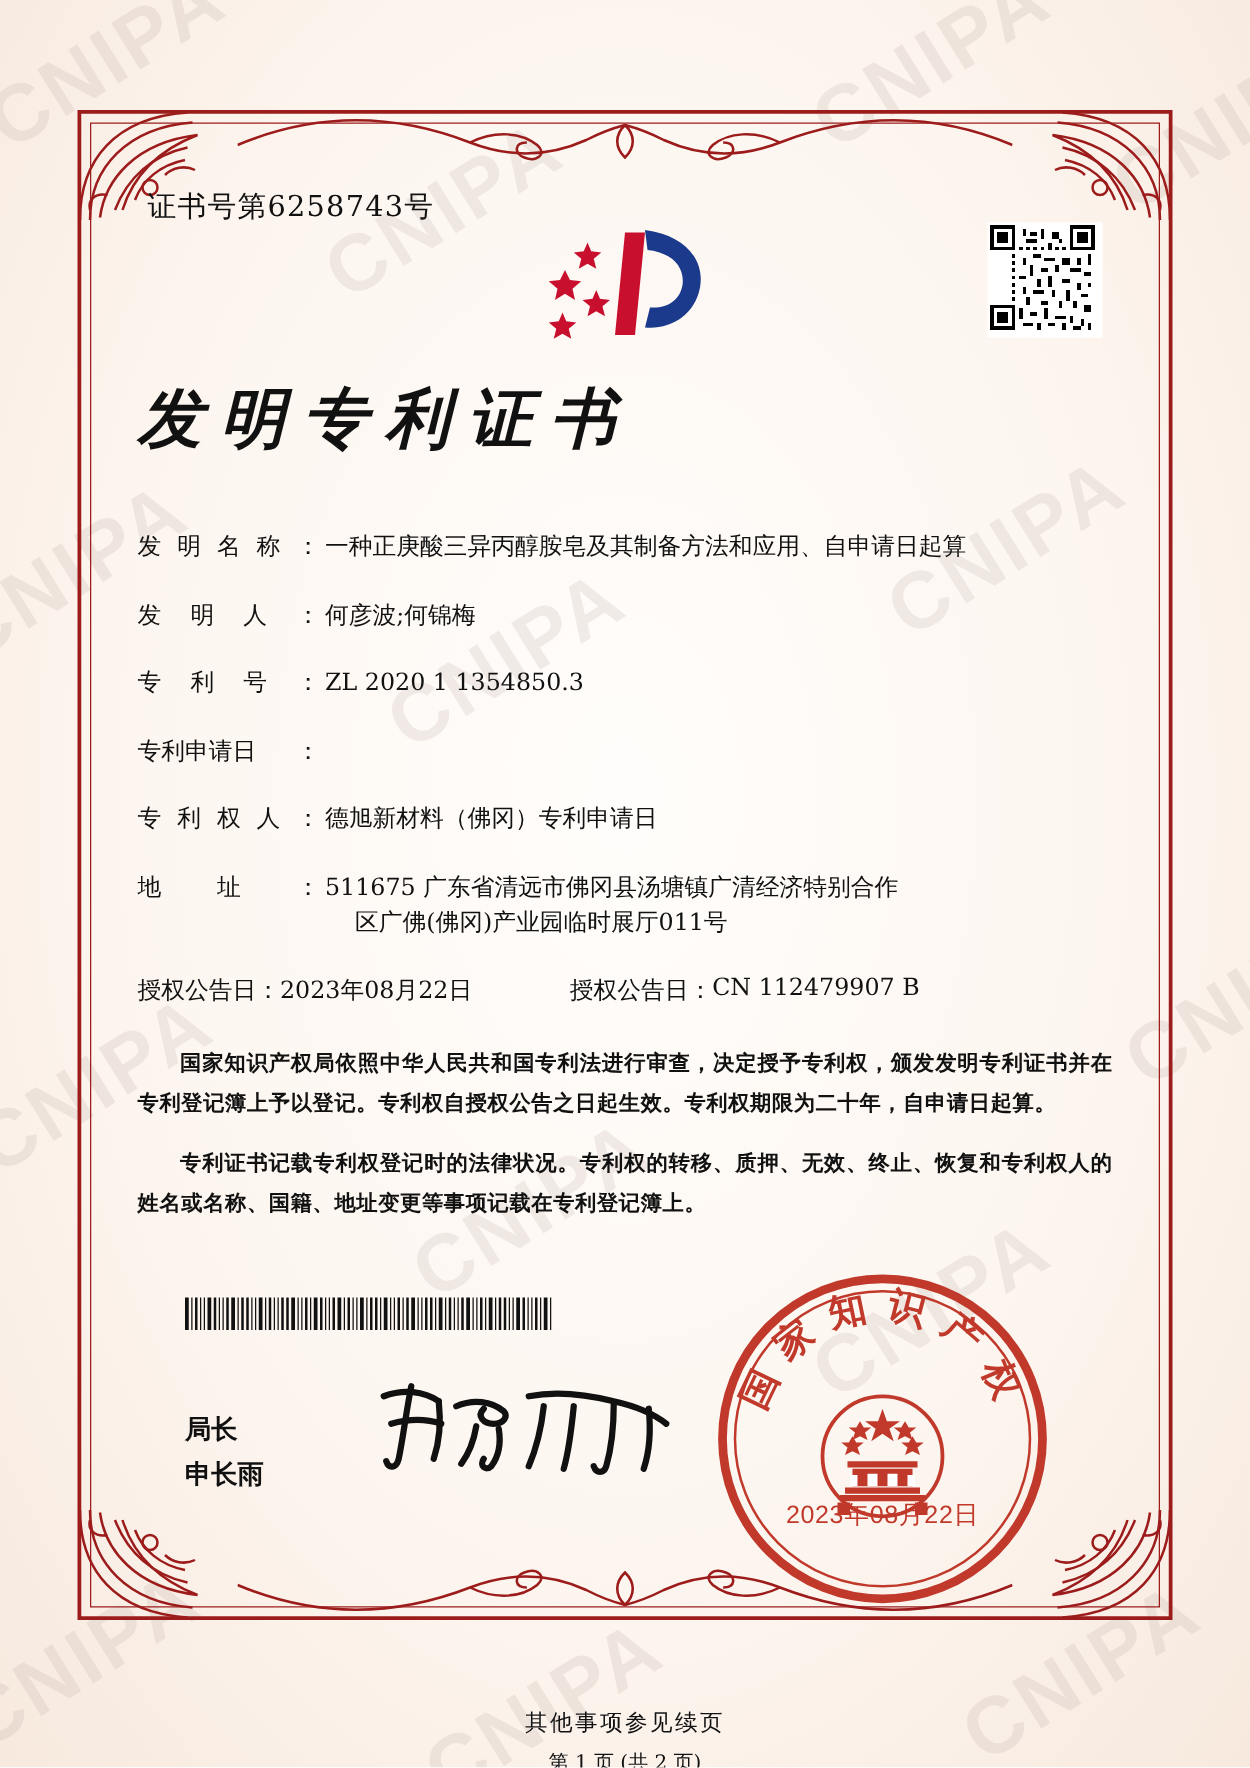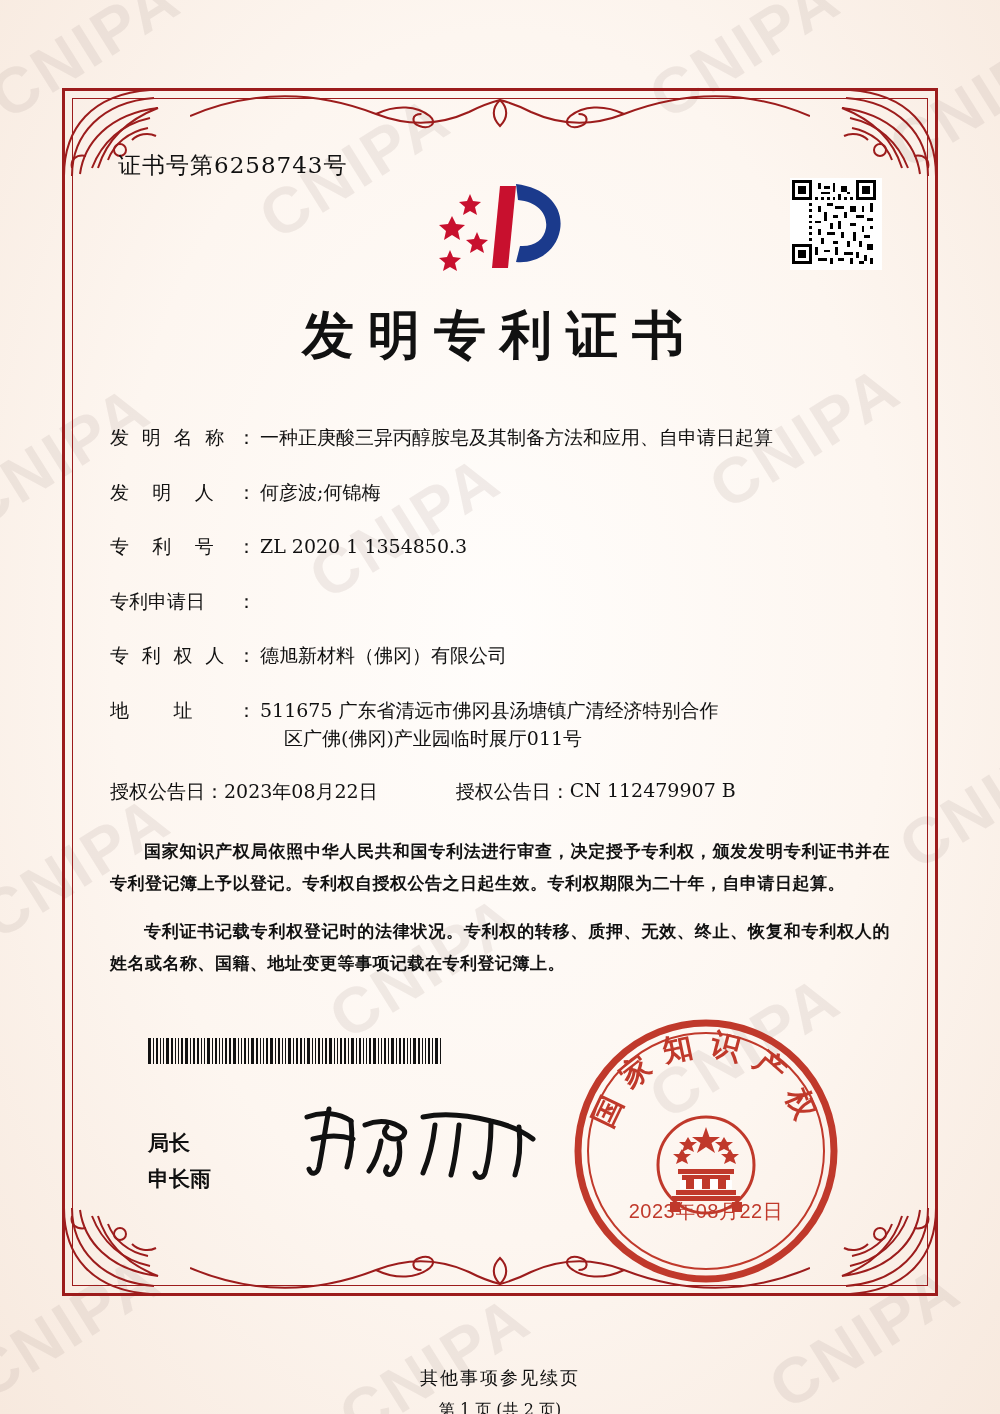--- a/index.html
+++ b/index.html
@@ -100,27 +100,28 @@
     right: 8px;
     top: 28px;
     width: 88px;
     height: 88px;
     background: #fff;
     padding: 2px;
   }
   .qr svg { display:block; }
 
   .title {
-    text-align: center;
+    text-align: left;
     font-size: 52px;
     font-weight: bold;
     letter-spacing: 14px;
     color: #111;
     margin-top: 120px;
     font-family: "DejaVu Serif", "Liberation Serif", serif;
+    font-style: italic;
   }
 
   .fields {
     margin-top: 52px;
     font-size: 19px;
     color: #111;
   }
   .field-row {
     display: flex;
     align-items: flex-start;
@@ -490,21 +491,21 @@
       </div>
 
       <div class="field-row">
         <div class="field-label">
           <span>专</span>
             <span>利</span>
             <span>权</span>
             <span>人</span>
             <span class="field-colon">：</span>
         </div>
-        <div class="field-value">德旭新材料（佛冈）有限公司</div>
+        <div class="field-value">德旭新材料（佛冈）专利申请日</div>
       </div>
 
       <div class="field-row">
         <div class="field-label">
           <span>地</span>
             <span>址</span>
             <span class="field-colon">：</span>
         </div>
         <div class="field-value">
           <span>511675 广东省清远市佛冈县汤塘镇广清经济特别合作</span>

